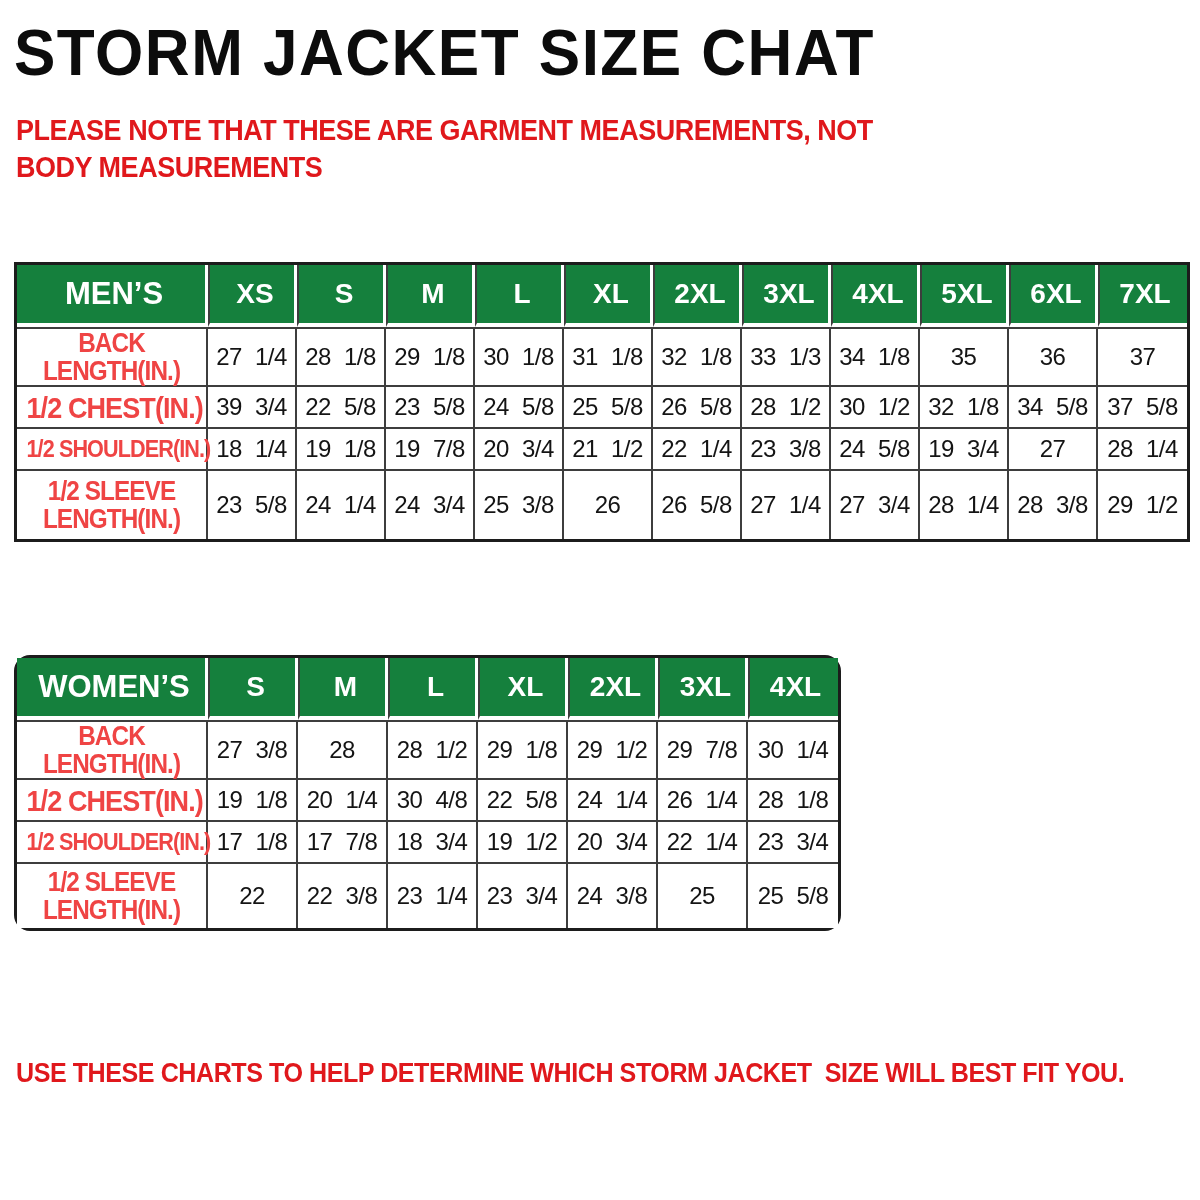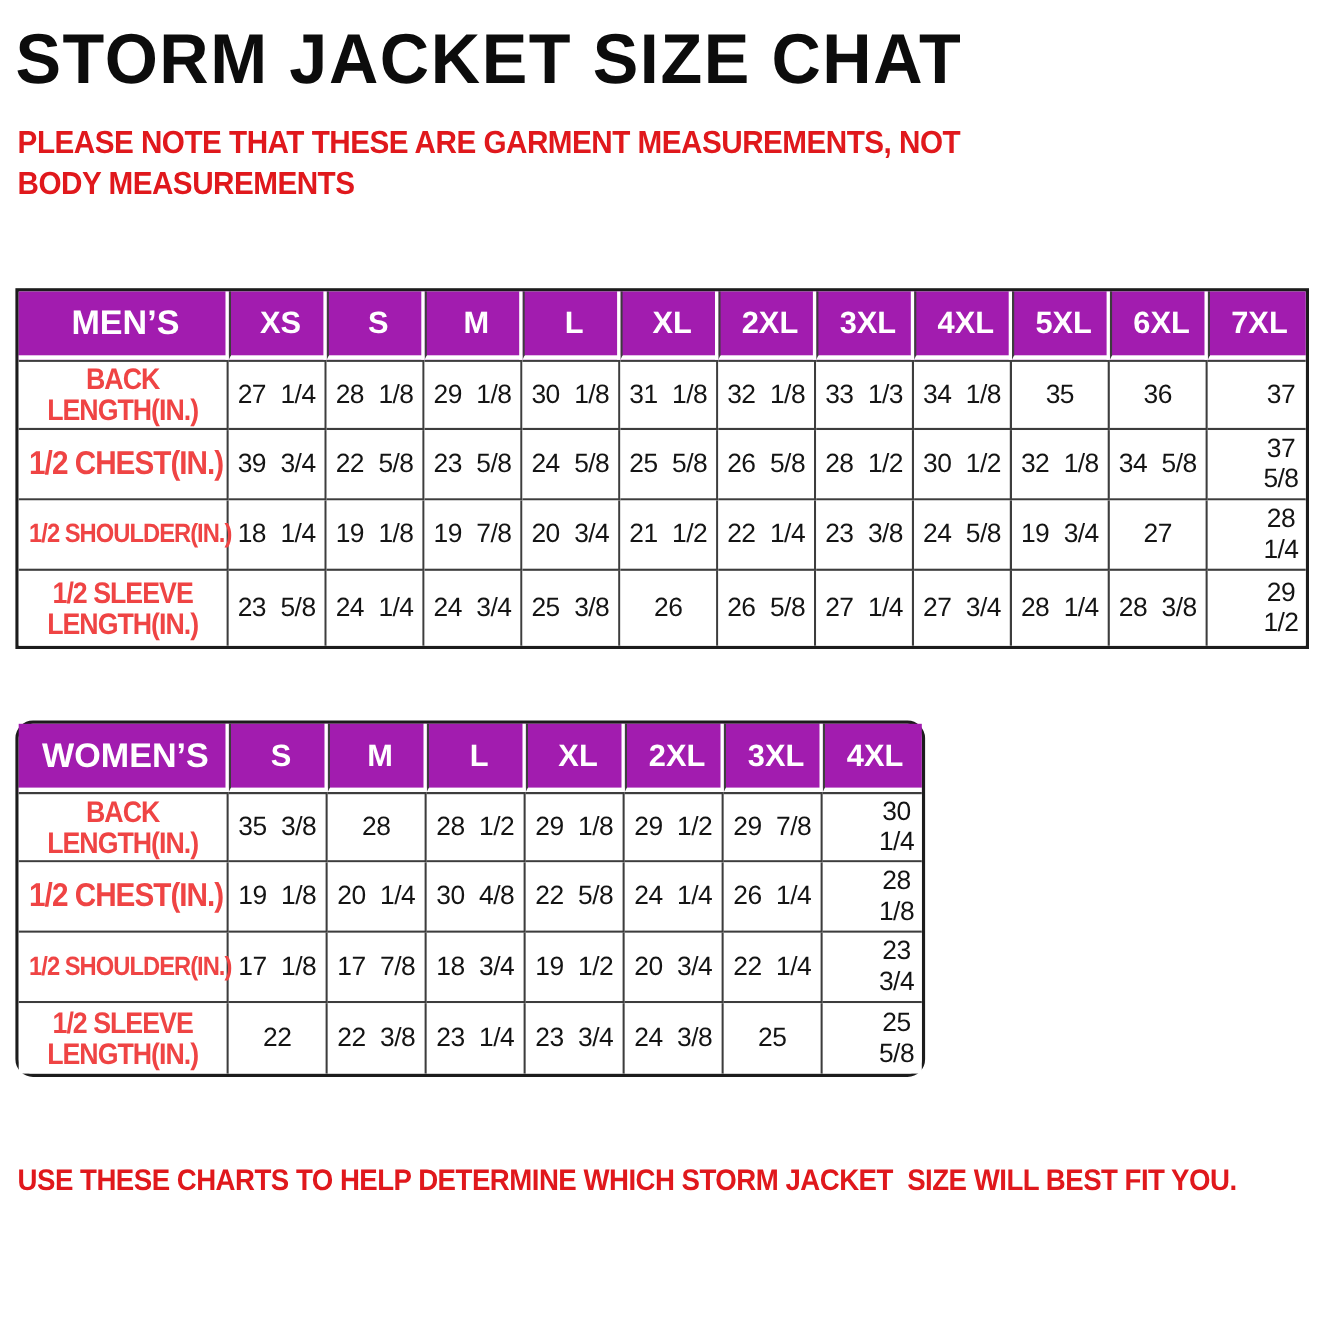--- a/index.html
+++ b/index.html
@@ -41,50 +41,50 @@
   }
   table.mens   { top: 262px; width: 1172px; }
   table.womens { top: 655px; width: 820px; border-radius: 16px; }
 
   .label-col { width: 191px; }
   .mens .size-col   { width: 89px; }
   .womens .size-col { width: 90px; }
 
   
   th.header-cell {
-    background: #a21caf; color: #ffffff;
+    background: #15803d; color: #ffffff;
     height: 62px;
     font-weight: bold; font-size: 28px; letter-spacing: 0;
     text-align: center; vertical-align: middle;
     border-left: 2px solid #3d3d3d;
     padding-left: 3px; padding-right: 0;
     border-bottom: 4px solid #ffffff;
     position: relative;
   }
   th.header-cell:first-child { border-left: 0; }
   th.header-cell::after { 
     content: ""; position: absolute; top: 0; bottom: -4px; left: -5px; width: 3px;
     background: #ffffff;
   }
   th.header-cell:first-child::after { display: none; }
   th.header-cell.corner { font-size: 31px; }
 
   
-  tbody tr { height: 64px; }
+  tbody tr { height: 42px; }
   tbody tr:last-child { height: 68px; }
   .womens tbody tr:last-child { height: 64px; }
 
   tbody th, tbody td {
     background: #ffffff;
     border-right: 2px solid #3d3d3d;
     border-bottom: 2px solid #3d3d3d;
     text-align: center; vertical-align: middle;
   }
   tbody tr:first-child th, tbody tr:first-child td { border-top: 2px solid #3d3d3d; }
-  tbody tr th:last-child, tbody tr td:last-child { border-right: 0; padding-left: 44px; }
+  tbody tr th:last-child, tbody tr td:last-child { border-right: 0; }
   tbody tr:last-child th, tbody tr:last-child td { border-bottom: 0; }
 
   th.row-label { font-weight: bold; color: #ef4444; }
   th.row-label div {
     line-height: 1.04; letter-spacing: -1px; white-space: nowrap;
     transform: scaleX(.9); transform-origin: center;
   }
   th.row-label.label-lg div { font-size: 30px; }
   th.row-label.label-md div { font-size: 27px; }
   th.row-label.label-sm div { font-size: 24px; }
@@ -223,21 +223,21 @@
           <th class="header-cell">3XL</th>
           <th class="header-cell">4XL</th>
         </tr>
       </thead>
       <tbody>
         <tr>
           <th class="row-label label-md">
             <div>BACK</div>
             <div>LENGTH(IN.)</div>
           </th>
-          <td class="value-cell">35 3/8</td>
+          <td class="value-cell">27 3/8</td>
           <td class="value-cell">28</td>
           <td class="value-cell">28 1/2</td>
           <td class="value-cell">29 1/8</td>
           <td class="value-cell">29 1/2</td>
           <td class="value-cell">29 7/8</td>
           <td class="value-cell">30 1/4</td>
         </tr>
         <tr>
           <th class="row-label label-lg">
             <div>1/2 CHEST(IN.)</div>

